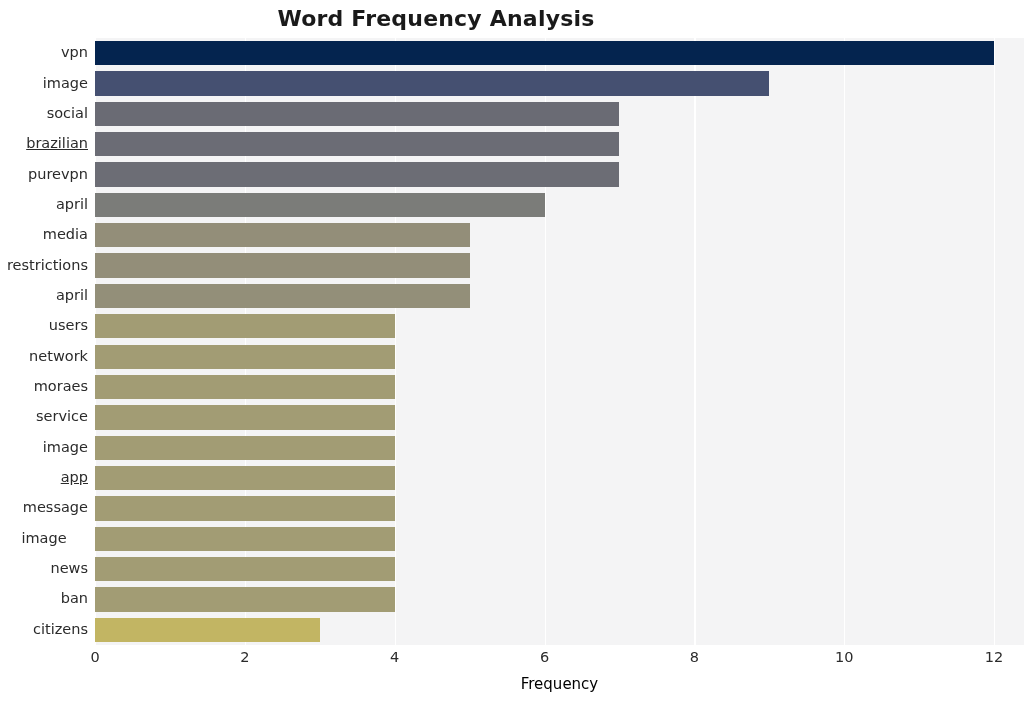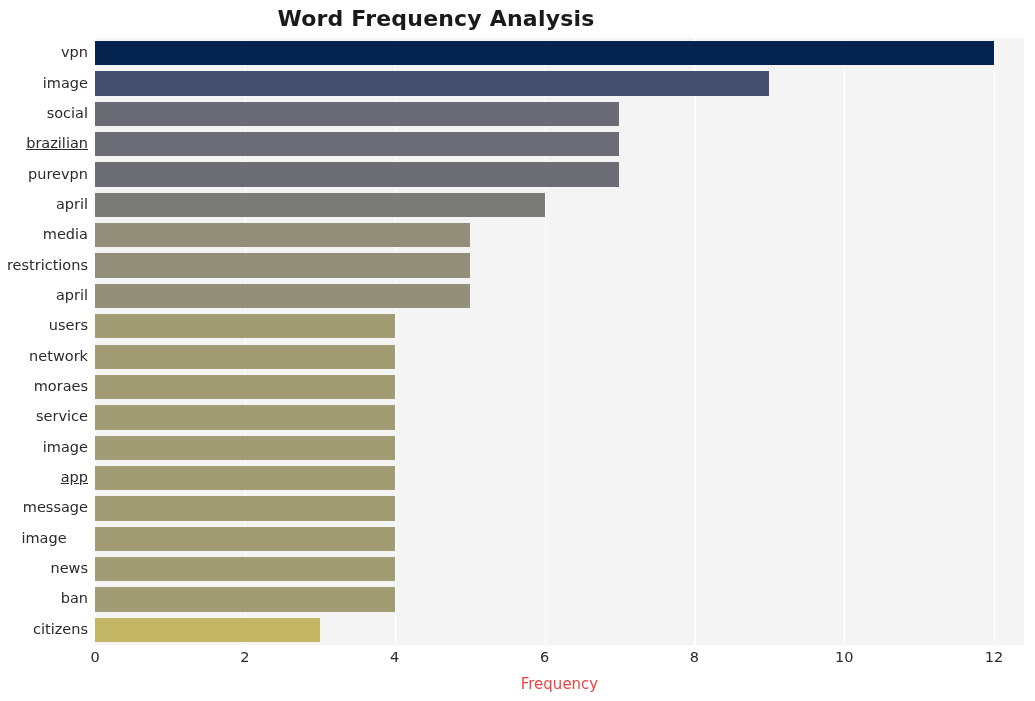--- a/index.html
+++ b/index.html
@@ -89,21 +89,21 @@
     transform: translateX(-50%);
     line-height: 1;
   }
   #x-axis-label {
     position: absolute;
     left: 95px;
     top: 675px;
     width: 929px;
     text-align: center;
     font-size: 15px;
-    color: #ef4444;
+    color: #000000;
   }
 </style>
 </head>
 <body>
 
 <div id="figure" style="background: rgb(255, 255, 255);">
 
   <div id="chart-title">Word Frequency Analysis</div>
 
   <div id="plot-area" style="background: rgb(244, 244, 245);">

